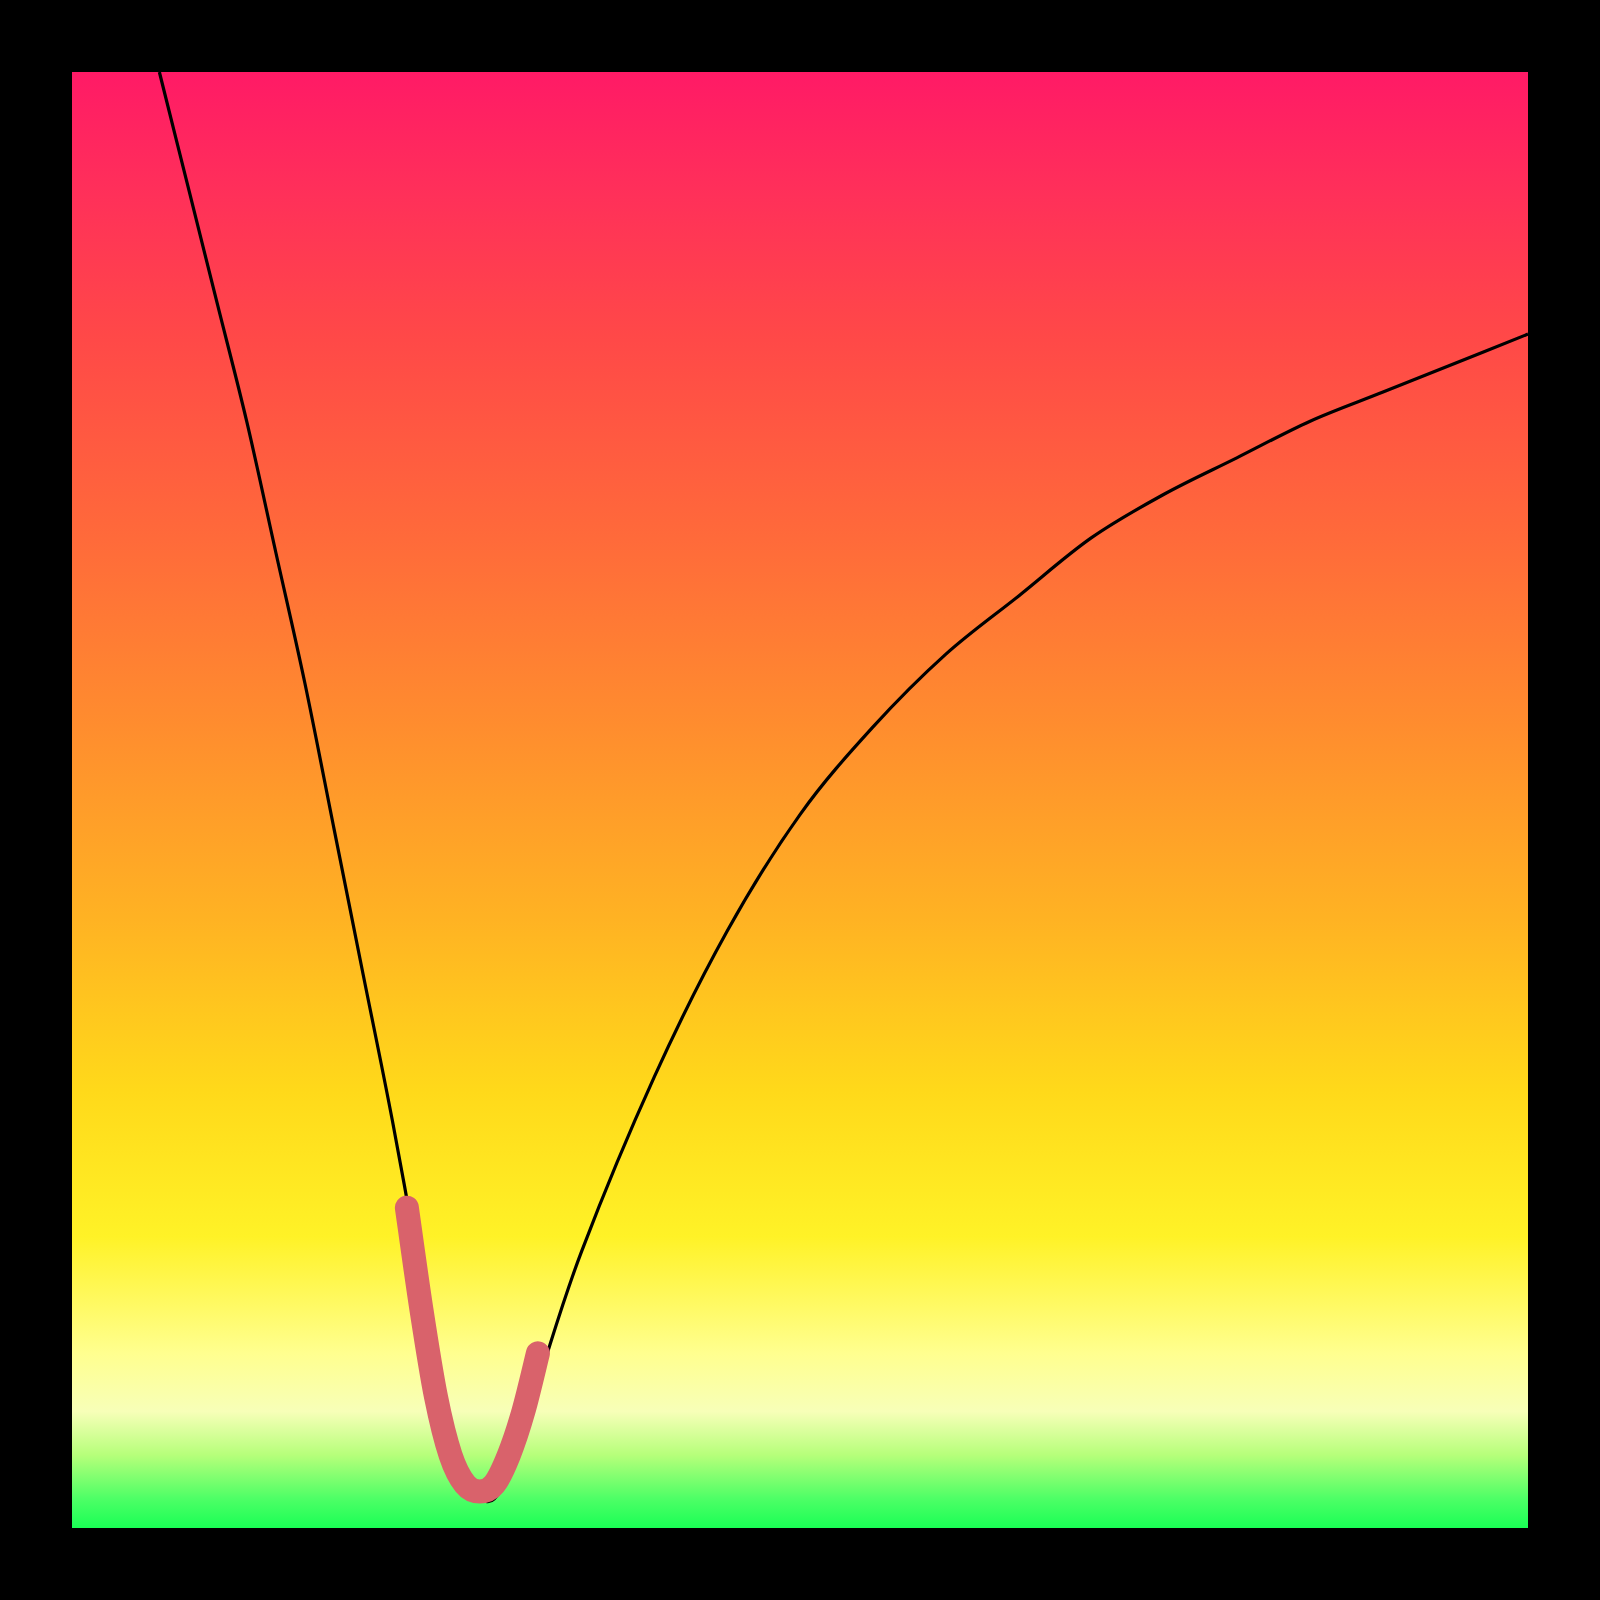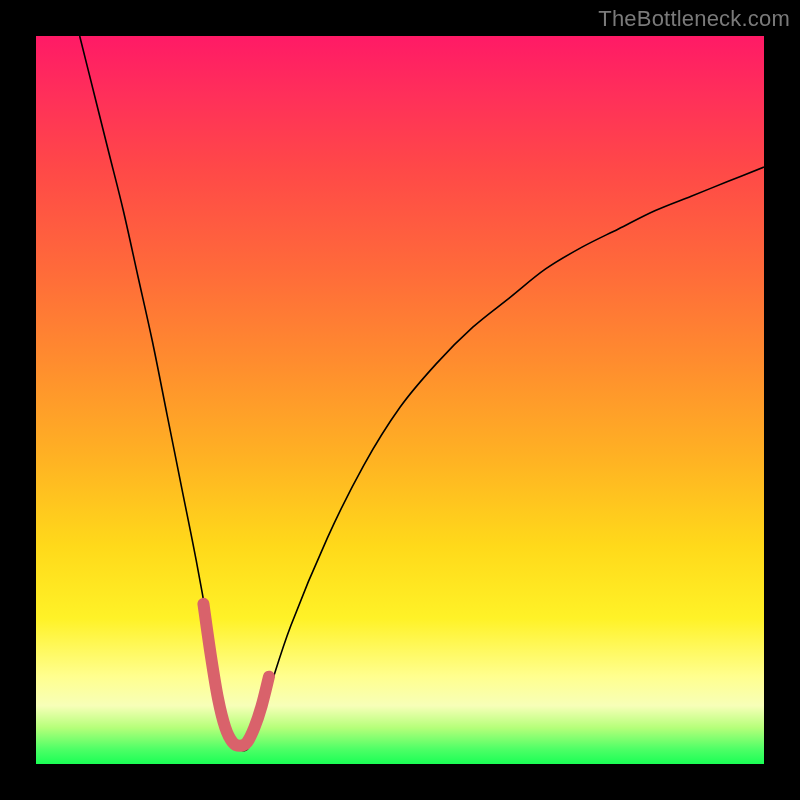--- a/index.html
+++ b/index.html
@@ -58,21 +58,20 @@
     top: 0;
     width: 728px;
     height: 728px;
     overflow: visible;
   }
 </style>
 </head>
 <body>
 
 <div class="frame">
-  <div class="watermark">TheBottleneck.com</div>
 
   <div class="plot-area">
     <svg class="curve-layer" viewBox="0 0 728 728" preserveAspectRatio="none">
 
       <path fill="none" d="M 43.68 0 C 46.10666666666667 9.706666666666669, 53.38666666666667 38.82666666666667, 58.24 58.24000000000001 C 63.093333333333334 77.65333333333335, 67.94666666666666 97.06666666666668, 72.8 116.48000000000002 C 77.65333333333334 135.89333333333335, 82.50666666666666 154.09333333333336, 87.36 174.72000000000003 C 92.21333333333334 195.3466666666667, 97.06666666666668 218.39999999999995, 101.92000000000002 240.23999999999995 C 106.77333333333335 262.0799999999999, 111.62666666666668 282.7066666666667, 116.48 305.76000000000005 C 121.33333333333333 328.8133333333334, 126.18666666666667 354.29333333333335, 131.04 378.56 C 135.89333333333332 402.82666666666665, 140.74666666666667 427.09333333333336, 145.6 451.36 C 150.45333333333332 475.62666666666667, 155.30666666666667 498.67999999999995, 160.16 524.16 C 165.01333333333332 549.64, 171.07999999999998 583.6133333333333, 174.72 604.24 C 178.36 624.8666666666667, 179.57333333333332 634.5733333333333, 182 647.92 C 184.42666666666668 661.2666666666667, 186.85333333333332 674.6133333333333, 189.28 684.32 C 191.70666666666668 694.0266666666668, 194.13333333333333 701.3066666666666, 196.56 706.16 C 198.98666666666668 711.0133333333333, 201.41333333333336 712.2266666666667, 203.84000000000003 713.44 C 206.2666666666667 714.6533333333334, 208.69333333333333 715.8666666666668, 211.11999999999998 713.44 C 213.54666666666662 711.0133333333333, 214.76 708.5866666666667, 218.4 698.88 C 222.04000000000002 689.1733333333333, 226.89333333333335 673.4000000000001, 232.96 655.2 C 239.02666666666667 637, 245.0933333333333 615.1600000000001, 254.79999999999998 589.6800000000001 C 264.50666666666666 564.2, 279.06666666666666 529.0133333333333, 291.2 502.32 C 303.3333333333333 475.62666666666667, 315.4666666666667 451.36, 327.6 429.52000000000004 C 339.73333333333335 407.68000000000006, 351.8666666666667 388.2666666666667, 364 371.28000000000003 C 376.1333333333333 354.29333333333335, 388.2666666666667 340.94666666666666, 400.40000000000003 327.59999999999997 C 412.53333333333336 314.2533333333333, 424.6666666666667 302.12, 436.8 291.2 C 448.93333333333334 280.28, 461.06666666666666 271.78666666666663, 473.2 262.08 C 485.3333333333333 252.3733333333333, 497.46666666666664 241.45333333333332, 509.59999999999997 232.95999999999998 C 521.7333333333333 224.46666666666664, 533.8666666666667 217.79333333333335, 546 211.12 C 558.1333333333333 204.44666666666666, 570.2666666666667 198.98666666666662, 582.4 192.91999999999996 C 594.5333333333333 186.8533333333333, 606.6666666666666 180.18000000000004, 618.8 174.72000000000003 C 630.9333333333333 169.26000000000002, 643.0666666666667 165.0133333333333, 655.2 160.15999999999997 C 667.3333333333334 155.30666666666664, 679.4666666666667 150.45333333333335, 691.6 145.60000000000002 C 703.7333333333333 140.7466666666667, 721.9333333333334 133.46666666666673, 728 131.04000000000008" stroke="#000000" stroke-width="1.6"></path>
       <path fill="none" d="M 167.44 567.84 C 168.65333333333334 576.3333333333334, 172.29333333333332 603.0266666666666, 174.72 618.8 C 177.14666666666668 634.5733333333333, 179.57333333333332 650.3466666666667, 182 662.48 C 184.42666666666668 674.6133333333333, 186.85333333333332 684.32, 189.28 691.6 C 191.70666666666668 698.88, 194.13333333333333 703.1266666666667, 196.56 706.16 C 198.98666666666668 709.1933333333333, 201.41333333333336 709.8, 203.84000000000003 709.8 C 206.2666666666667 709.8, 208.69333333333333 709.1933333333333, 211.11999999999998 706.16 C 213.54666666666662 703.1266666666667, 215.97333333333333 697.6666666666667, 218.4 691.6 C 220.82666666666668 685.5333333333333, 223.25333333333333 678.2533333333333, 225.68 669.76 C 228.10666666666668 661.2666666666667, 231.74666666666667 645.4933333333333, 232.96 640.64" stroke="#d9626b" stroke-width="12" stroke-linecap="round" stroke-linejoin="round"></path>
     </svg>
   </div>
 </div>
 

